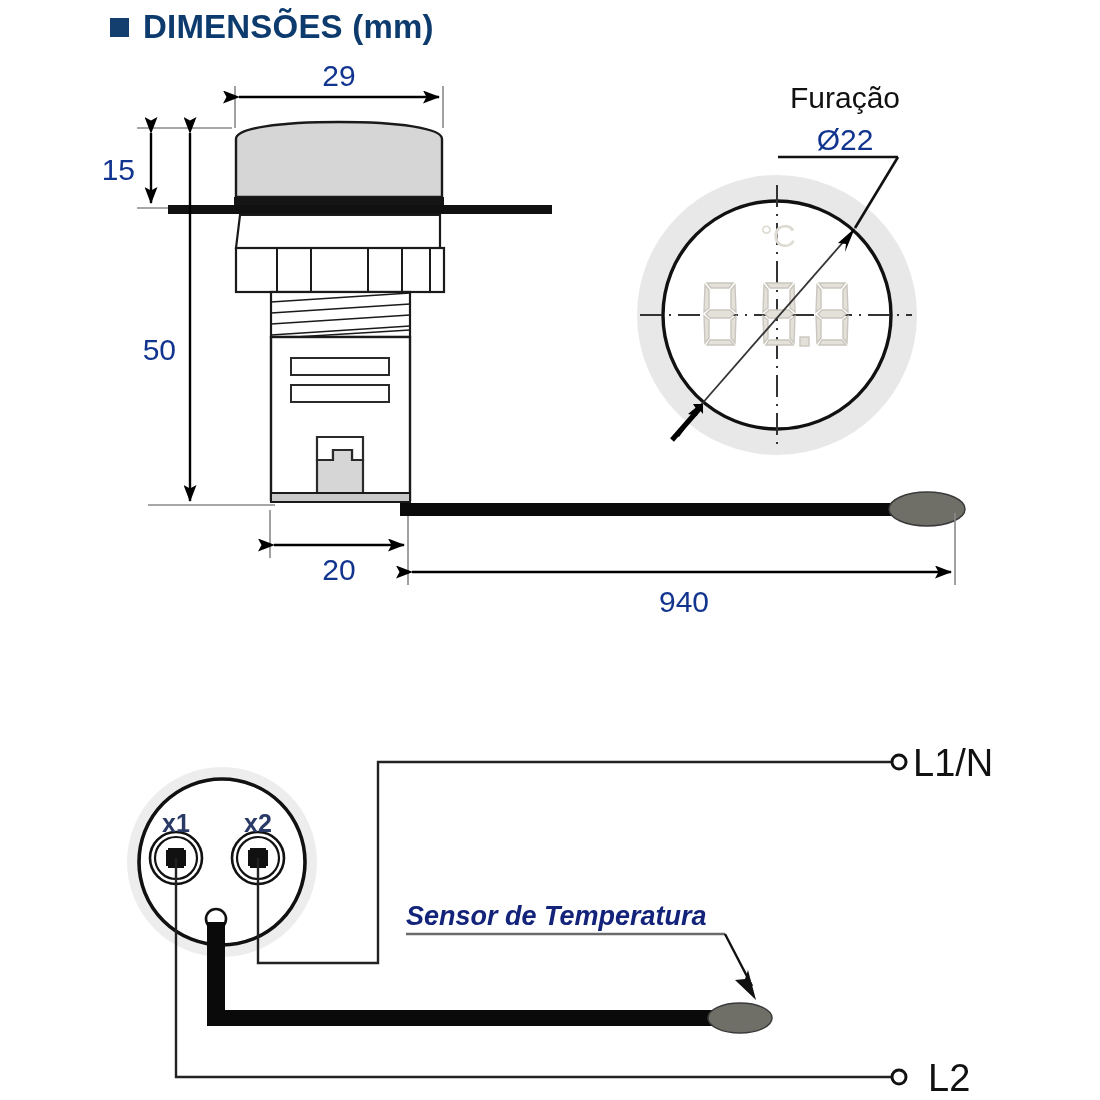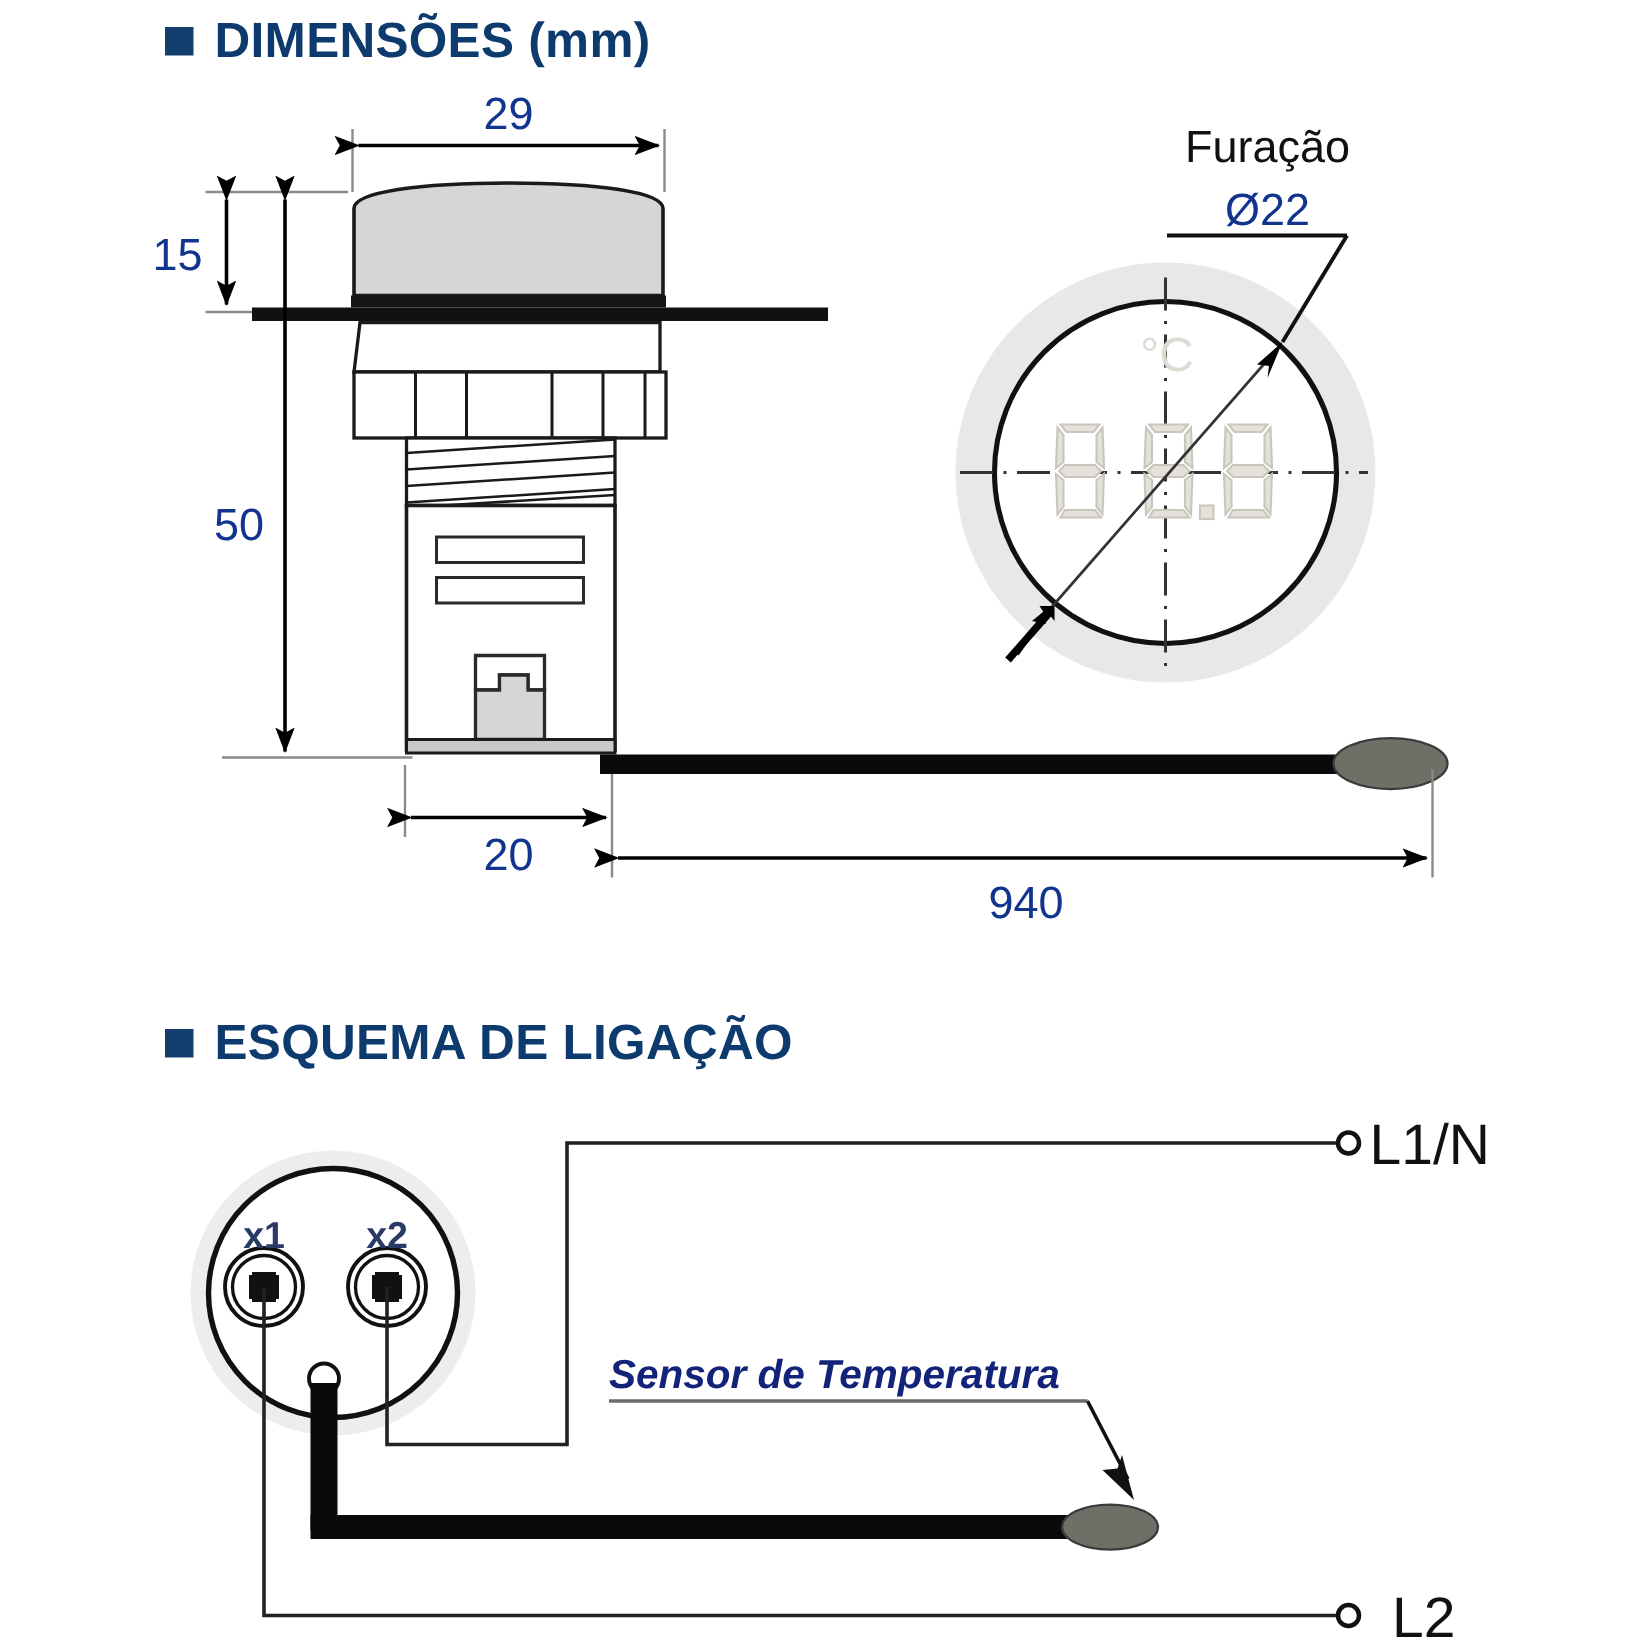--- a/index.html
+++ b/index.html
@@ -84,24 +84,20 @@
 </head>
 <body>
 
 <div class="page">
 
   <div class="section-title" id="dim-title">
     <span class="title-bullet"></span>
     <span class="title-text">DIMENSÕES (mm)</span>
   </div>
 
-  <div class="section-title" id="wire-title">
-    <span class="title-bullet"></span>
-    <span class="title-text">ESQUEMA DE LIGAÇÃO</span>
-  </div>
 
   <svg class="art" viewBox="0 0 1100 1100">
     <defs>
       <marker id="ah" markerWidth="14" markerHeight="11" refX="13" refY="5.5" orient="auto" markerUnits="userSpaceOnUse">
         <path d="M0,0 L14,5.5 L0,11 L3,5.5 Z" fill="#000"></path>
       </marker>
       <marker id="ahs" markerWidth="17" markerHeight="13" refX="16" refY="6.5" orient="auto" markerUnits="userSpaceOnUse">
         <path d="M0,0 L17,6.5 L0,13 L3.5,6.5 Z" fill="#000"></path>
       </marker>
     </defs>

